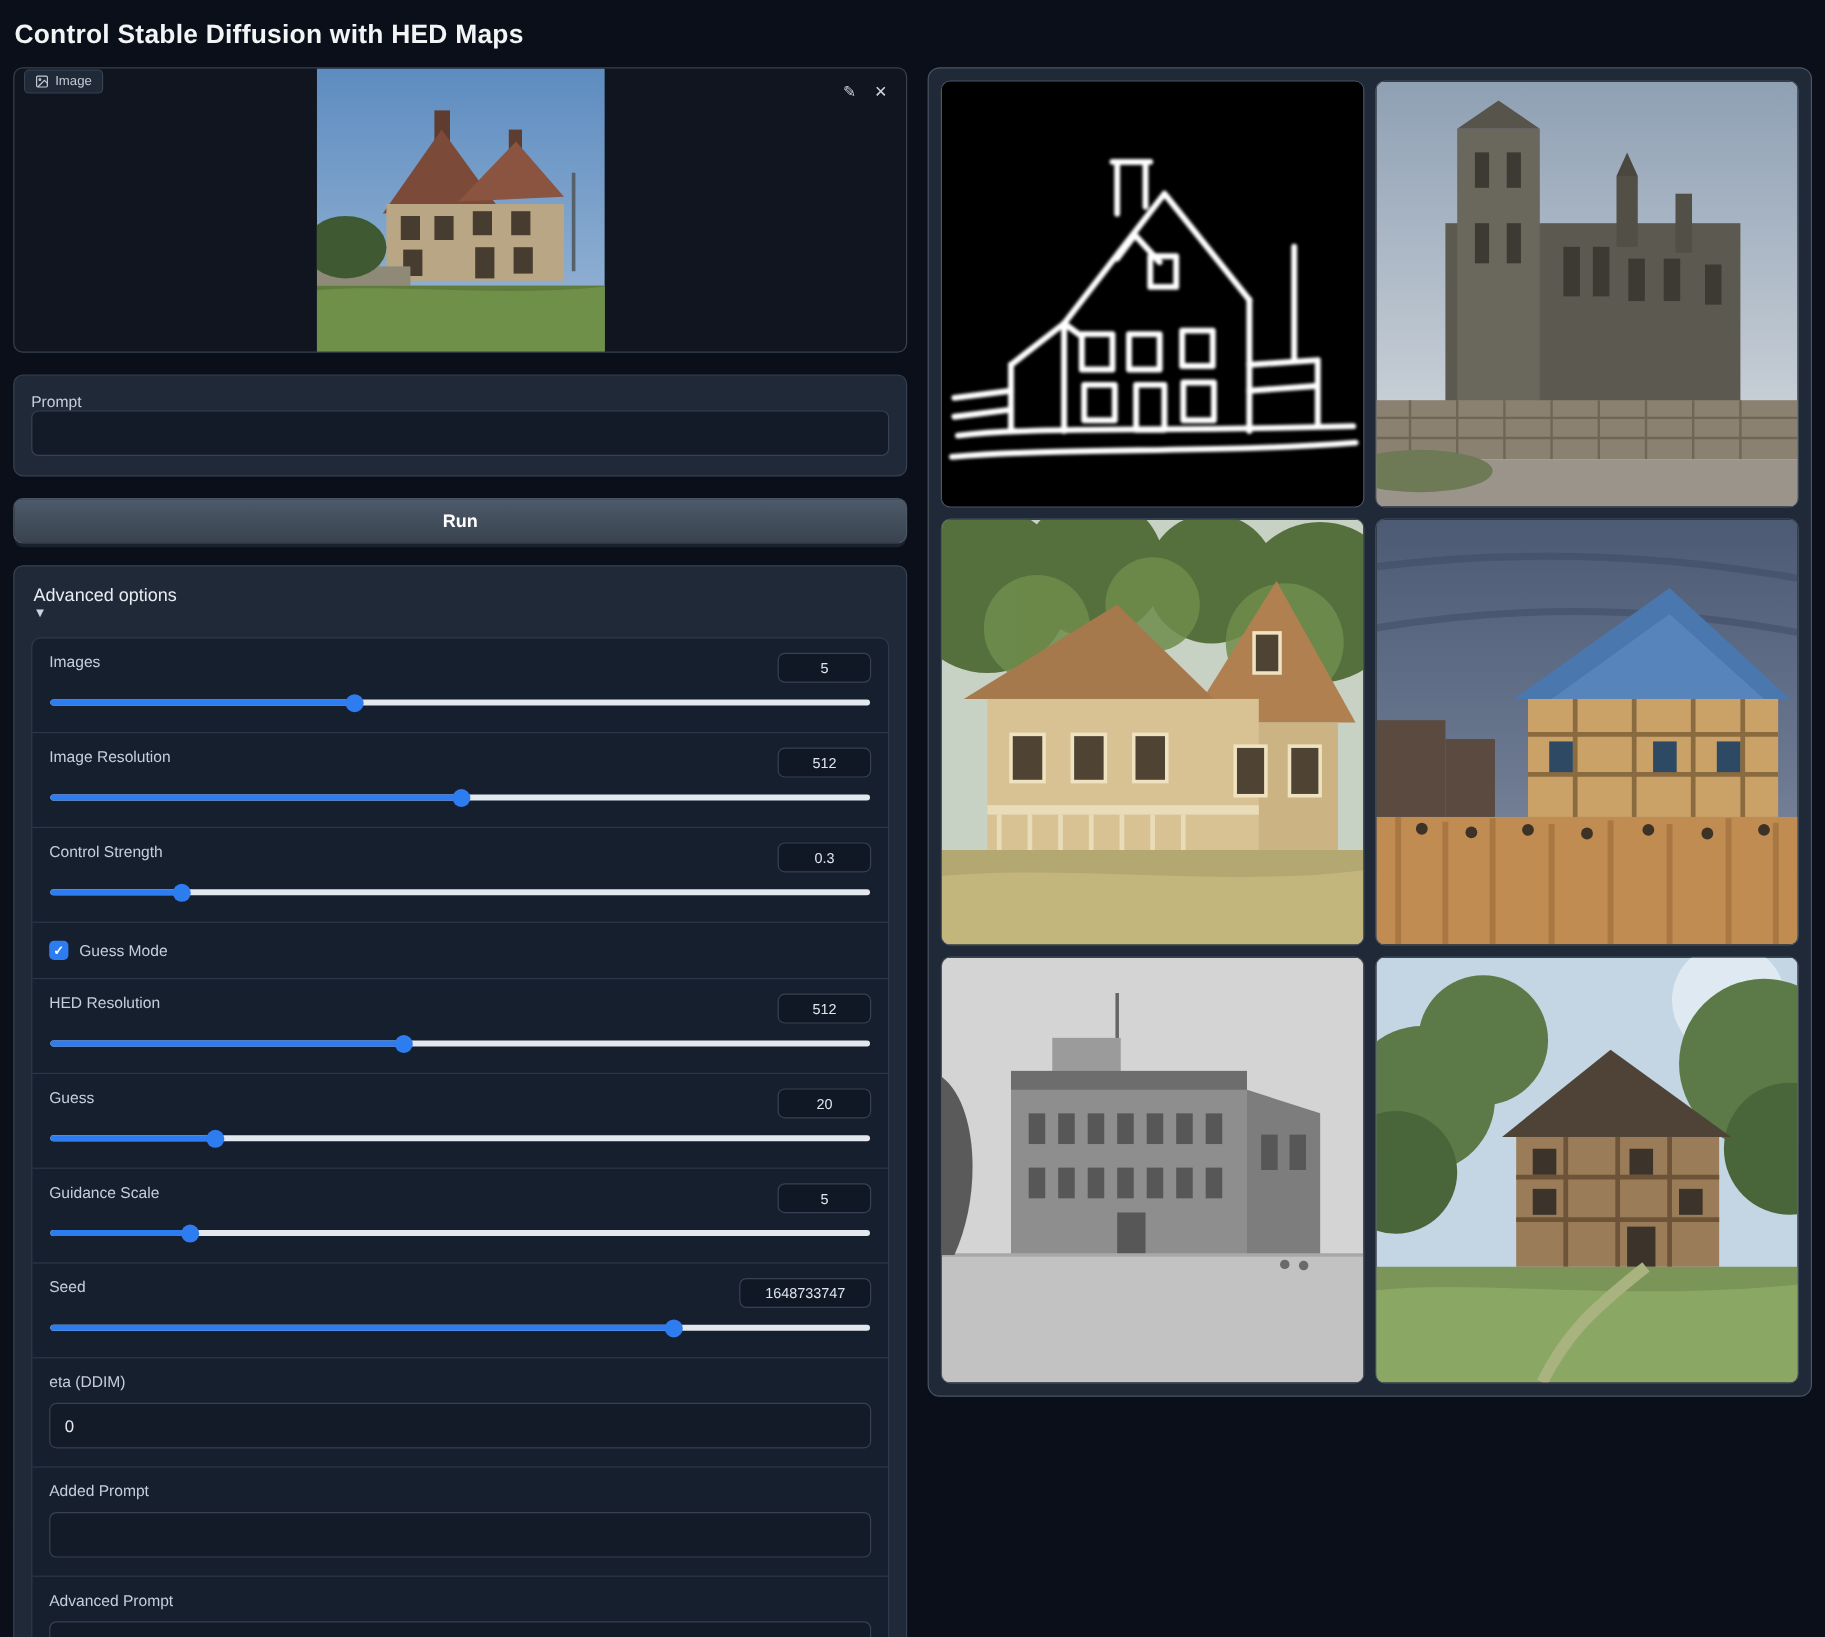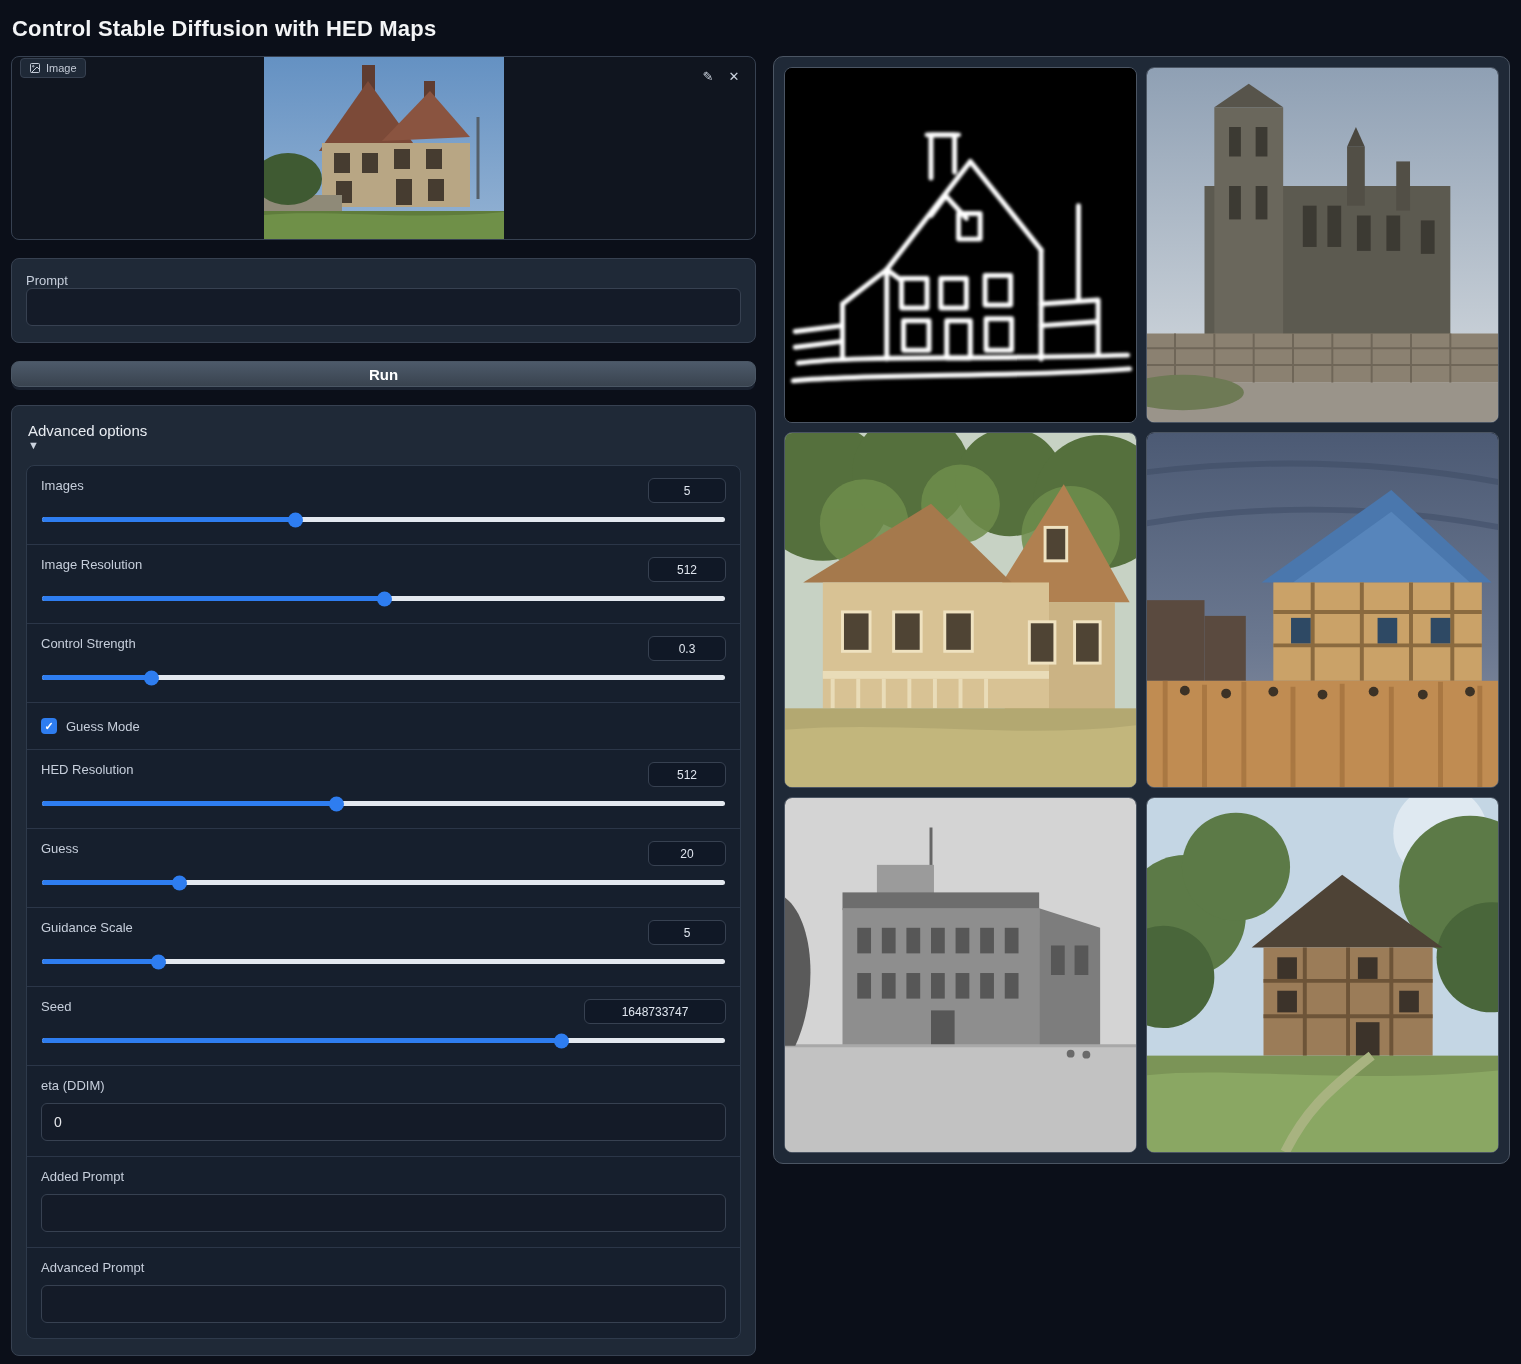--- a/index.html
+++ b/index.html
@@ -30,21 +30,21 @@
 
   .block {
     background: #1f2937;
     border: 1px solid #374151;
     border-radius: 8px;
   }
 
   
   .image-block {
     position: relative;
-    height: 184px;
+    height: 238px;
     background: #10151f;
     display: flex; align-items: center; justify-content: center;
     overflow: hidden;
   }
   .img-chip {
     position: absolute; top: 1px; left: 8px; z-index: 2;
     display: flex; align-items: center; gap: 5px;
     background: #1f2937; border: 1px solid #374151; border-radius: 4px;
     padding: 3px 8px; font-size: 11px; color: #c3cad6;
   }
@@ -62,21 +62,21 @@
   .field-label { display: block; font-size: 13px; color: #c6cedb; margin: 4px 0 0; }
   .textline {
     width: 100%; height: 38px;
     background: #141b28; border: 1px solid #374151; border-radius: 6px;
     color: #e5e7eb; font-size: 14px; padding: 0 12px; outline: none;
     font-family: inherit;
   }
 
   
   .run-btn {
-    height: 26px; width: 100%;
+    height: 38px; width: 100%;
     border: 1px solid #4a5664; border-radius: 8px;
     background: linear-gradient(180deg, #4d5a6a 0%, #39434f 100%);
     color: #ffffff; font-size: 15px; font-weight: 700; cursor: pointer;
     font-family: inherit;
     box-shadow: 0 4px 0 -1px #1a2230;
   }
 
   
   .advanced { padding: 12px 14px 16px; }
   .acc-header {
@@ -90,21 +90,21 @@
   .row { padding: 12px 14px 15px; border-bottom: 1px solid #2b3648; }
   .row:last-child { border-bottom: none; }
   .row-top { display: flex; justify-content: space-between; align-items: flex-start; margin-bottom: 14px; }
   .lbl { font-size: 13px; color: #c6cedb; }
   .num {
     width: 78px; height: 25px;
     background: #101826; border: 1px solid #374151; border-radius: 6px;
     color: #dfe5ee; text-align: center; font-size: 12px; outline: none;
     font-family: inherit;
   }
-  .num.wide { width: 142px; }
+  .num.wide { width: 110px; }
   .slider {
     position: relative; height: 5px; background: #e3e8ef; border-radius: 3px; margin: 6px 1px 7px;
   }
   .fill {
     position: absolute; left: 0; top: 0; bottom: 0;
     background: #2e7df0; border-radius: 3px;
   }
   .handle {
     position: absolute; right: -8px; top: 50%; transform: translateY(-50%);
     width: 15px; height: 15px; border-radius: 50%; background: #2e7df0;

